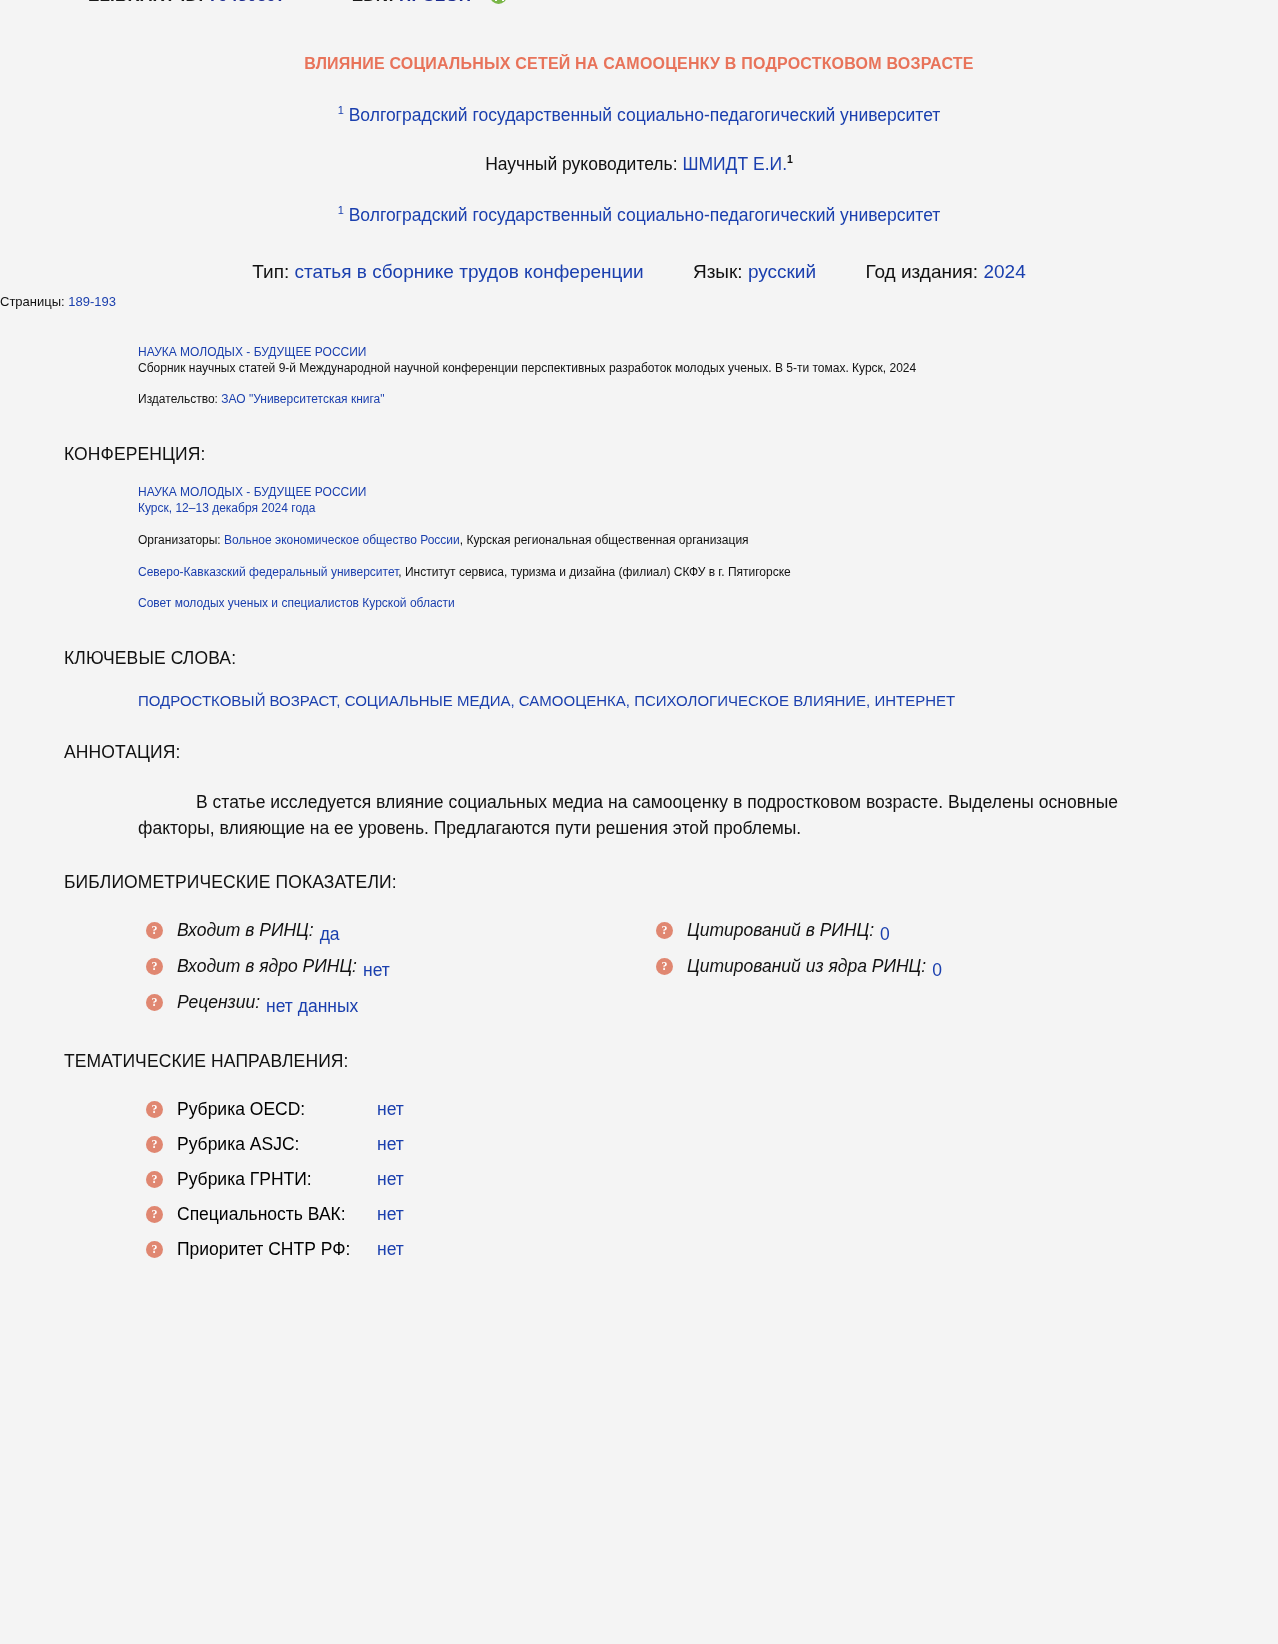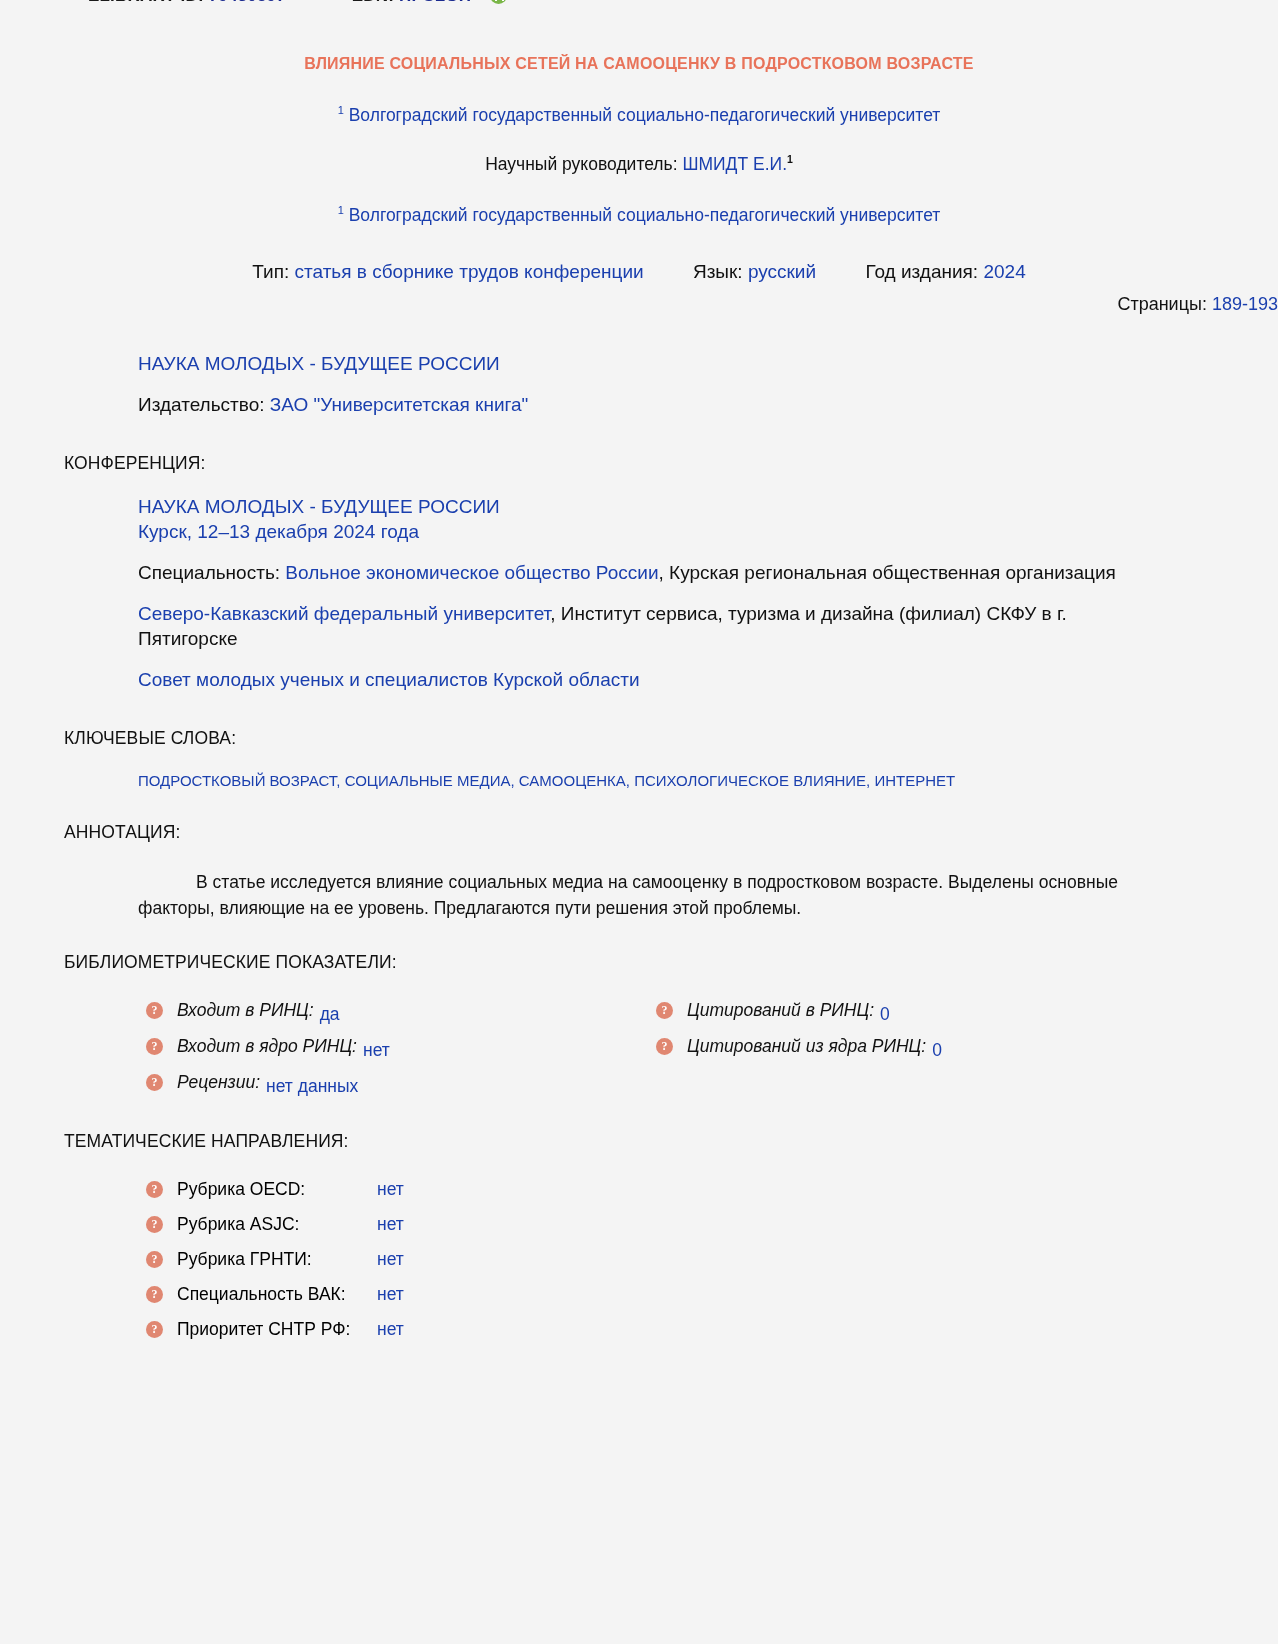--- a/index.html
+++ b/index.html
@@ -104,39 +104,39 @@
   
   .metarow {
     text-align: center;
     margin-top: 35px;
     font-size: 19px;
     color: #111;
   }
   .metarow .mi { display: inline-block; margin: 0 22px; }
   .metarow .v { color: #1a3fae; }
   .metarow2 {
-    text-align: right;
+    text-align: left;
     margin-top: 11px;
-    font-size: 18px;
+    font-size: 13px;
     color: #111;
   }
 
   
   .section { margin-top: 36px; }
   .section-head {
     font-size: 17.5px;
     color: #111;
     padding-left: 64px;
     letter-spacing: .1px;
   }
   .section-body {
     padding-left: 138px;
     padding-right: 150px;
     margin-top: 20px;
-    font-size: 19px;
+    font-size: 12px;
     line-height: 1.32;
     color: #111;
   }
   .lnk { color: #1a3fae; text-decoration: none; }
   .blk { margin-top: 16px; }
   .tight { margin-top: 0; }
 
   
   .keywords {
     padding-left: 138px;
@@ -254,38 +254,39 @@
   <div class="metarow2">
     <span>Страницы:</span>
     <span class="v" style="color:#1a3fae">189-193</span>
   </div>
 
   <div class="section">
     <div class="section-body">
       <div>
         <span class="lnk">НАУКА МОЛОДЫХ - БУДУЩЕЕ РОССИИ</span>
       </div>
+      <div class="tight">Сборник научных статей 9-й Международной научной конференции перспективных разработок молодых ученых. В 5-ти томах. Курск, 2024</div>
       <div class="blk">
         <span>Издательство:</span>
         <span class="lnk">ЗАО "Университетская книга"</span>
       </div>
     </div>
   </div>
 
   <div class="section">
     <div class="section-head">КОНФЕРЕНЦИЯ:</div>
     <div class="section-body">
       <div>
         <span class="lnk">НАУКА МОЛОДЫХ - БУДУЩЕЕ РОССИИ</span>
       </div>
       <div class="tight">
         <span class="lnk">Курск, 12–13 декабря 2024 года</span>
       </div>
       <div class="blk">
-        <span>Специальность:</span>
+        <span>Организаторы:</span>
         <span class="lnk">Вольное экономическое общество России</span><span>, Курская региональная общественная организация</span>
       </div>
       <div class="blk">
         <span class="lnk">Северо-Кавказский федеральный университет</span><span>, Институт сервиса, туризма и дизайна (филиал) СКФУ в г. Пятигорске</span>
       </div>
       <div class="blk">
         <span class="lnk">Совет молодых ученых и специалистов Курской области</span>
       </div>
     </div>
   </div>

